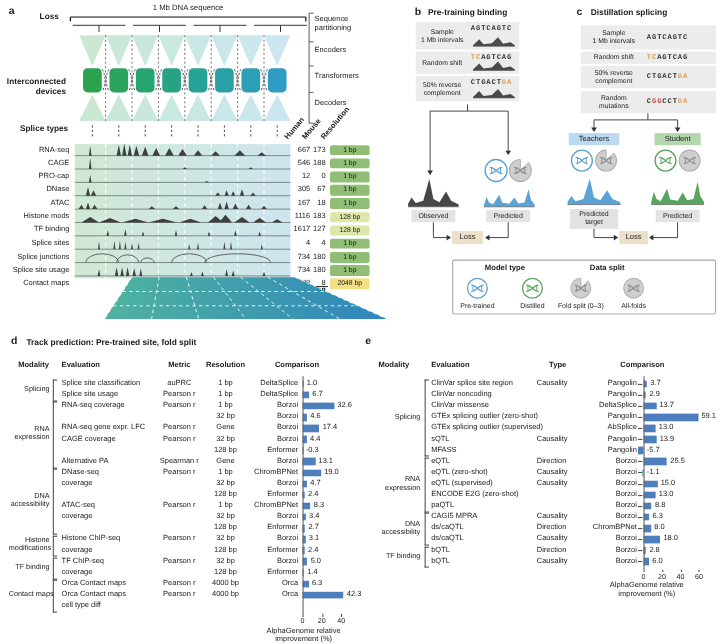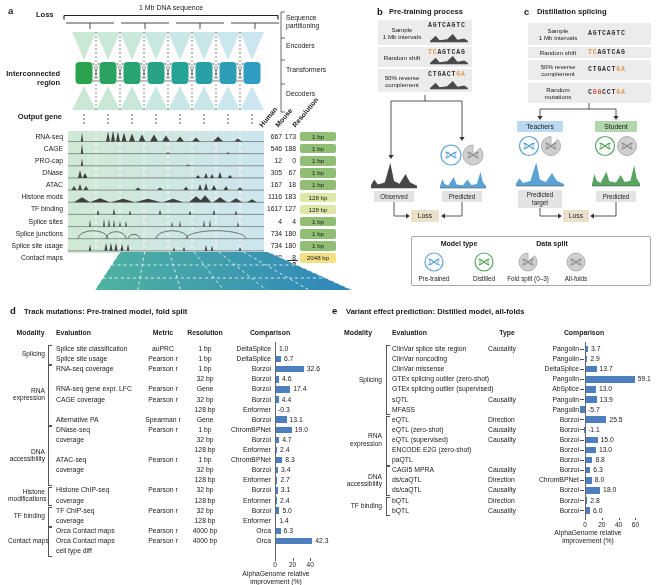--- a/index.html
+++ b/index.html
@@ -17,22 +17,22 @@
 <body>
 
 <div id="fig">
 
   <div id="panelA" class="abs" style="left:0;top:0;width:375px;height:300px;">
     <span class="abs panel-letter" style="left:8px;top:5px;">a</span>
     <span class="abs b" style="left:36px;top:10px;font-size:7.5px;">Loss</span>
     <span class="abs" style="left:64px;top:4px;width:214px;text-align:center;font-size:7px;">1 Mb DNA sequence</span>
     <div class="abs" style="left:64px;top:15px;width:214px;border-top:1.3px solid #222;"></div>
     <div class="abs pre b" style="left:0;top:70px;width:60px;text-align:right;font-size:7.5px;line-height:8.5px;">Interconnected
-region</div>
-    <div class="abs b" style="left:0;top:112px;width:62px;text-align:right;font-size:7.5px;">Output gene</div>
+devices</div>
+    <div class="abs b" style="left:0;top:112px;width:62px;text-align:right;font-size:7.5px;">Splice types</div>
   <svg width="214" height="10" style="position: absolute; left: 64px; top: 20px; overflow: visible;">
         <line x1="2" y1="3" x2="50" y2="3" stroke="#333" stroke-width="0.9"></line>
         <line x1="26" y1="3" x2="26" y2="9" stroke="#333" stroke-width="0.9"></line>
         <line x1="57" y1="3" x2="105" y2="3" stroke="#333" stroke-width="0.9"></line>
         <line x1="81" y1="3" x2="81" y2="9" stroke="#333" stroke-width="0.9"></line>
         <line x1="112" y1="3" x2="160" y2="3" stroke="#333" stroke-width="0.9"></line>
         <line x1="136" y1="3" x2="136" y2="9" stroke="#333" stroke-width="0.9"></line>
         <line x1="167" y1="3" x2="215" y2="3" stroke="#333" stroke-width="0.9"></line>
         <line x1="191" y1="3" x2="191" y2="9" stroke="#333" stroke-width="0.9"></line>
         <line x1="0" y1="-4.5" x2="0" y2="-0.5" stroke="#222" stroke-width="1.2"></line>
@@ -211,21 +211,21 @@
         <line x1="128.8" y1="2" x2="176.2" y2="40" stroke="#fff" stroke-width="0.8" stroke-dasharray="3,3"></line>
         <line x1="153.5" y1="2" x2="219" y2="40" stroke="#fff" stroke-width="0.8" stroke-dasharray="3,3"></line>
         <line x1="178.2" y1="2" x2="261.79999999999995" y2="40" stroke="#fff" stroke-width="0.8" stroke-dasharray="3,3"></line>
         <line x1="21.44736842105263" y1="15" x2="206.73684210526315" y2="15" stroke="#fff" stroke-width="0.8" stroke-dasharray="3,3"></line>
         <line x1="12.89473684210526" y1="28" x2="235.47368421052633" y2="28" stroke="#fff" stroke-width="0.8" stroke-dasharray="3,3"></line>
       </svg>
     </div>
 
   <div id="panelB" class="abs" style="left:0;top:0;width:660px;height:240px;">
     <span class="abs panel-letter" style="left:377px;top:6px;">b</span>
-    <span class="abs panel-title" style="left:389px;top:7px;">Pre-training process</span>
+    <span class="abs panel-title" style="left:389px;top:7px;">Pre-training binding</span>
   <div style="position: absolute; left: 378px; top: 20px; width: 94px; height: 25px; background: rgb(236, 236, 236);">
         <div style="position: absolute; left: 2px; top: 0px; width: 44px; height: 25px; display: flex; align-items: center; justify-content: center; text-align: center; font-size: 6.2px; line-height: 7px; white-space: pre-line;">Sample
 1 Mb intervals</div>
         <div class="abs mono" style="position: absolute; left: 50px; top: 2px; font-size: 6.5px; white-space: nowrap;"><span style="color: rgb(48, 48, 48);">AGTCAGTC</span></div>
         <svg width="38" height="10" style="position: absolute; left: 52px; top: 13px; overflow: visible;">
           <path d="M0,9 L0.0,8.1 L5.7,2.7 L9.5,7.2 L17.1,6.3 L22.8,0.9 L27.4,6.8 L34.2,5.4 L38.0,8.1 L38,9 Z" fill="#4a4a4a"></path>
           <line x1="0" y1="9" x2="38" y2="9" stroke="#555" stroke-width="0.6"></line>
         </svg>
       </div>
       <div style="position: absolute; left: 378px; top: 47px; width: 94px; height: 20px; background: rgb(236, 236, 236);">
@@ -381,21 +381,21 @@
         <line x1="167.99" y1="10.72" x2="167.99" y2="15.28" stroke="#8f8f8f" stroke-width="0.9"></line>
       </svg>
       <div style="position: absolute; left: -6px; top: 38px; width: 56px; text-align: center; font-size: 6.3px;">Pre-trained</div>
       <div style="position: absolute; left: 44px; top: 38px; width: 56px; text-align: center; font-size: 6.3px;">Distilled</div>
       <div style="position: absolute; left: 88px; top: 38px; width: 56px; text-align: center; font-size: 6.3px;">Fold split (0–3)</div>
       <div style="position: absolute; left: 136px; top: 38px; width: 56px; text-align: center; font-size: 6.3px;">All-folds</div>
     </div>
 
   <div id="panelD" class="abs" style="left:8px;top:302px;width:322px;height:283px;">
     <span class="abs panel-letter" style="left:2px;top:3px;">d</span>
-    <span class="abs panel-title" style="left:16px;top:4.5px;">Track mutations: Pre-trained model, fold split</span>
+    <span class="abs panel-title" style="left:16px;top:4.5px;">Track prediction: Pre-trained site, fold split</span>
   <div style="position: absolute; left: 0px; top: 27px; width: 45px; text-align: center; font-size: 6.9px; font-weight: bold;">Modality</div>
       <div style="position: absolute; left: 48px; top: 27px; width: 95px; text-align: left; font-size: 6.9px; font-weight: bold;">Evaluation</div>
       <div style="position: absolute; left: 133px; top: 27px; width: 44px; text-align: center; font-size: 6.9px; font-weight: bold;">Metric</div>
       <div style="position: absolute; left: 176px; top: 27px; width: 42px; text-align: center; font-size: 6.9px; font-weight: bold;">Resolution</div>
       <div style="position: absolute; left: 213px; top: 27px; width: 98px; text-align: center; font-size: 6.9px; font-weight: bold;">Comparison</div>
       <div style="position: absolute; left: 48px; top: 42px; width: 88px; height: 10.1px; line-height: 10.1px; text-align: left; font-size: 6.8px; white-space: nowrap;">Splice site classification</div>
       <div style="position: absolute; left: 133px; top: 42px; width: 44px; height: 10.1px; line-height: 10.1px; text-align: center; font-size: 6.8px; white-space: nowrap;">auPRC</div>
       <div style="position: absolute; left: 176px; top: 42px; width: 42px; height: 10.1px; line-height: 10.1px; text-align: center; font-size: 6.8px; white-space: nowrap;">1 bp</div>
       <div style="position: absolute; left: 206px; top: 42px; width: 57px; height: 10.1px; line-height: 10.1px; text-align: right; font-size: 6.8px; white-space: nowrap;">DeltaSplice</div>
       <div style="position: absolute; left: 267px; top: 43.7px; width: 0.88px; height: 6.6px; background: rgb(77, 126, 189);"></div>
@@ -524,21 +524,20 @@
       <div style="position: absolute; left: 284.6px; top: 256.1px; width: 0.9px; height: 2.5px; background: rgb(85, 85, 85);"></div>
       <div style="position: absolute; left: 276.6px; top: 259.1px; width: 16px; text-align: center; font-size: 6.5px;">20</div>
       <div style="position: absolute; left: 302.2px; top: 256.1px; width: 0.9px; height: 2.5px; background: rgb(85, 85, 85);"></div>
       <div style="position: absolute; left: 294.2px; top: 259.1px; width: 16px; text-align: center; font-size: 6.5px;">40</div>
       <div style="position: absolute; left: 218px; top: 267.6px; width: 100px; text-align: center; font-size: 6.8px; line-height: 8px; white-space: pre-line;">AlphaGenome relative
 improvement (%)</div>
     </div>
 
   <div id="panelE" class="abs" style="left:330px;top:302px;width:330px;height:283px;">
     <span class="abs panel-letter" style="left:2px;top:3px;">e</span>
-    <span class="abs panel-title" style="left:16px;top:4.5px;">Variant effect prediction: Distilled model, all-folds</span>
   <div style="position: absolute; left: 0px; top: 27px; width: 56px; text-align: center; font-size: 6.9px; font-weight: bold;">Modality</div>
       <div style="position: absolute; left: 62px; top: 27px; width: 95px; text-align: left; font-size: 6.9px; font-weight: bold;">Evaluation</div>
       <div style="position: absolute; left: 148px; top: 27px; width: 58px; text-align: center; font-size: 6.9px; font-weight: bold;">Type</div>
       <div style="position: absolute; left: 198px; top: 27px; width: 112px; text-align: center; font-size: 6.9px; font-weight: bold;">Comparison</div>
       <div style="position: absolute; left: 62px; top: 42px; width: 88px; height: 10.1px; line-height: 10.1px; text-align: left; font-size: 6.8px; white-space: nowrap;">ClinVar splice site region</div>
       <div style="position: absolute; left: 158px; top: 42px; width: 52px; height: 10.1px; line-height: 10.1px; text-align: left; font-size: 6.8px; white-space: nowrap;">Causality</div>
       <div style="position: absolute; left: 186px; top: 42px; width: 63px; height: 10.1px; line-height: 10.1px; text-align: right; font-size: 6.8px; white-space: nowrap;">Pangolin</div>
       <div style="position: absolute; left: 250.4px; top: 46.6px; width: 3.2px; height: 1px; background: rgb(85, 85, 85);"></div>
       <div style="position: absolute; left: 255px; top: 43.7px; width: 3.108px; height: 6.6px; background: rgb(77, 126, 189);"></div>
       <div style="position: absolute; left: 261.108px; top: 42px; height: 10.1px; line-height: 10.1px; font-size: 6.8px; white-space: nowrap;">3.7</div>

